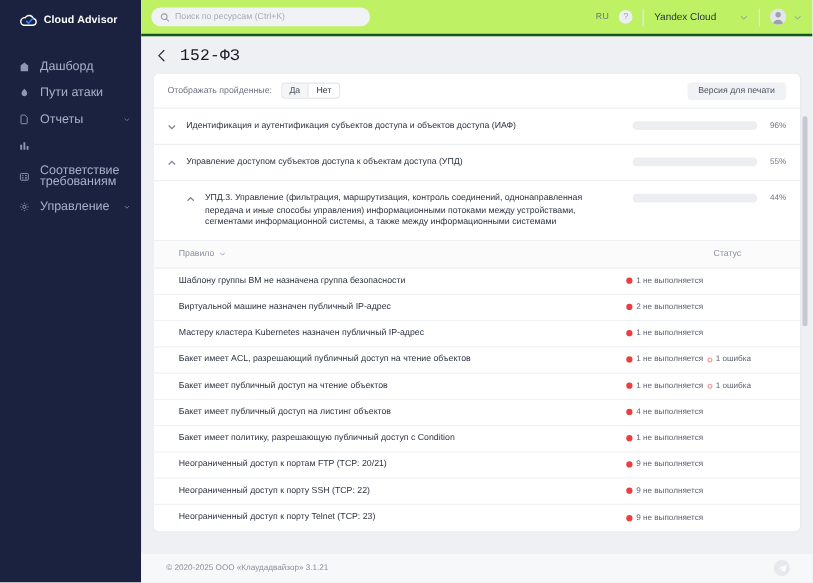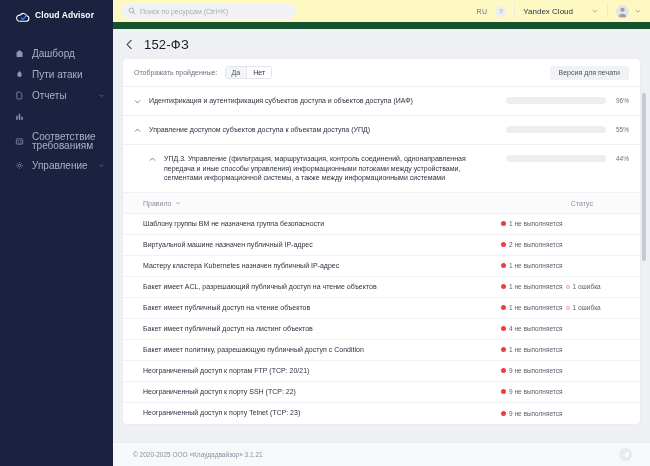--- a/index.html
+++ b/index.html
@@ -45,24 +45,24 @@
   .nav-label {
     color: #a9b0c8; font-size: 10px; line-height: 9px;
     white-space: pre-line;
   }
   .nav-chev { margin-left: auto; color:#6e77a0; display:flex; }
 
   
   .main { flex: 1 1 auto; height: 466px; display: flex; flex-direction: column; background: #eef0f4; min-width:0;}
 
   .topbar {
-    height: 29px; background: #fef9c3;
+    height: 29px; background: #bef264;
     display: flex; align-items: center;
     padding: 0 8px 0 8px;
-    border-bottom: 7px solid #14532d;
+    border-bottom: 2px solid #14532d;
     flex: 0 0 29px;
   }
   .search {
     width: 175px; height: 15px; background: #f1f2f5; border-radius: 7.5px;
     display: flex; align-items: center; gap: 4px; padding: 0 7px;
   }
   .search-ico { color:#9aa0ae; display:flex; }
   .search-ph { color: #a6abb8; font-size: 7px; white-space: nowrap; }
   .topbar-right { margin-left: auto; display: flex; align-items: center; gap: 8px; }
   .lang { color: #6c7280; font-size: 7px; letter-spacing:.3px; cursor:pointer;}
@@ -76,21 +76,21 @@
   .org-name { color: #2b3241; font-size: 8px; white-space: nowrap; }
   .chev { color: #8b91a0; display:flex; }
   .avatar-wrap { display:flex; align-items:center; gap:5px; cursor:pointer;}
   .avatar {
     width: 13px; height: 13px; border-radius: 50%; background: #e3e5ea;
     display:flex; align-items:flex-end; justify-content:center; overflow:hidden;
   }
 
   .page-head {
     height: 30px; display: flex; align-items: center; gap: 8px;
-    padding-left: 10px; flex: 0 0 30px;
+    padding-left: 10px; flex: 0 0 30px; font-family: Liberation Mono, monospace;
   }
   .back-ico { color: #2b3241; display:flex; cursor:pointer; }
   .page-title { font-size: 13px; color: #171c28; font-weight: 500; letter-spacing:.2px;}
 
   .scrollregion {
     flex: 1 1 auto; overflow: hidden; position: relative;
     padding: 0 10px 0 10px;
   }
   .card {
     background: #ffffff; border-radius: 4px; overflow: hidden;

